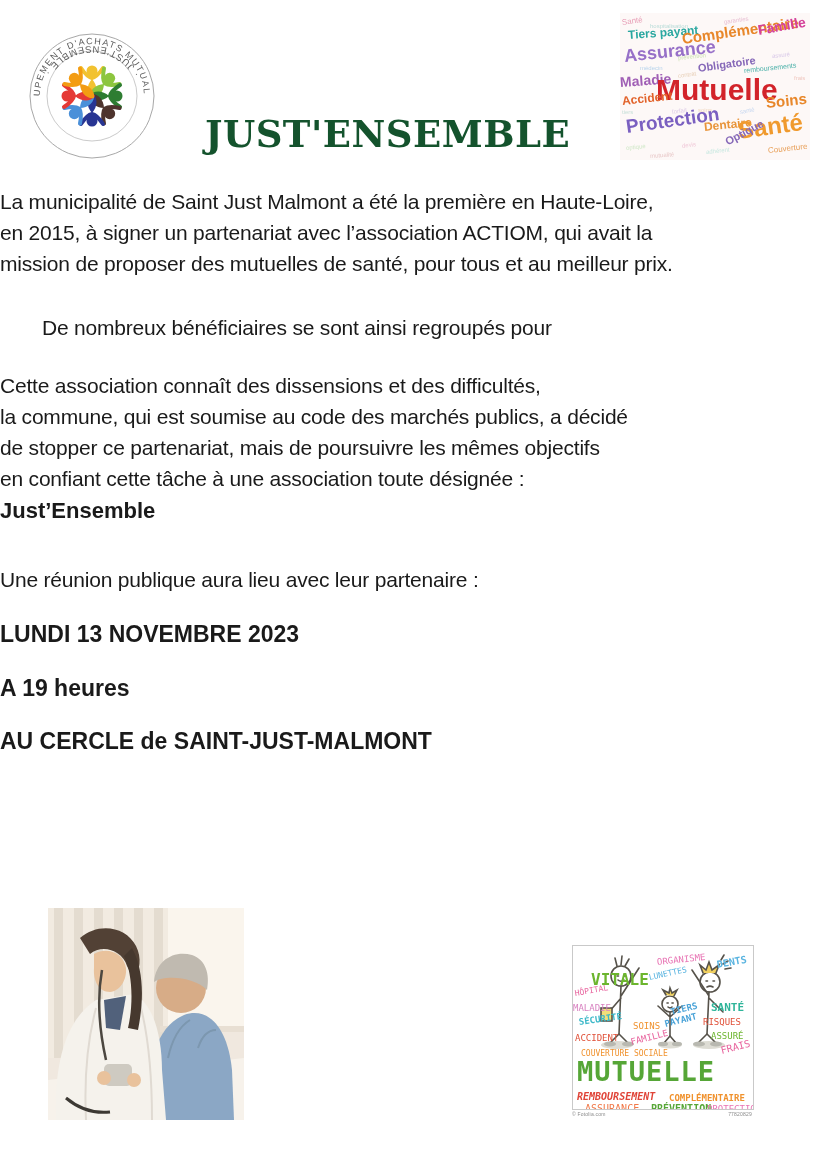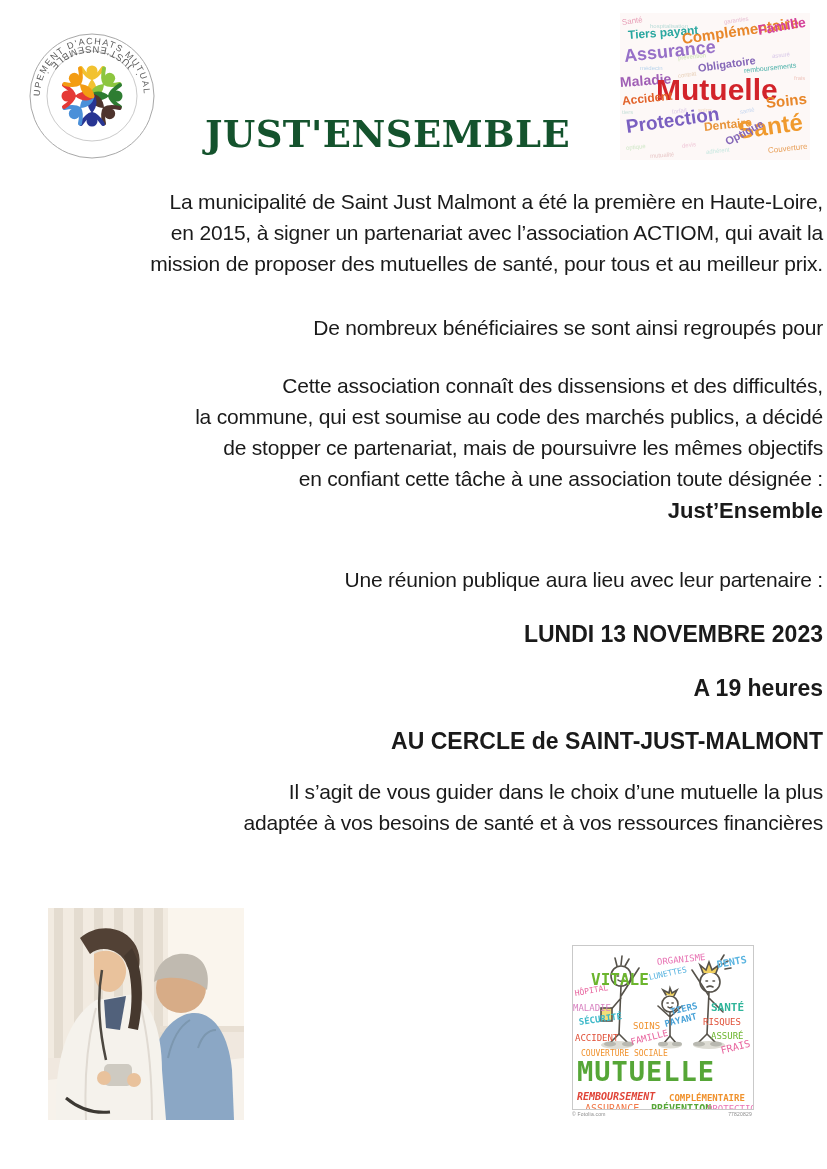--- a/index.html
+++ b/index.html
@@ -21,21 +21,21 @@
   .cw{position:absolute;white-space:nowrap;font-family:"Liberation Sans",sans-serif;
       font-weight:400;transform-origin:left center;line-height:1;}
   .cloud-bottom .cw{font-family:"DejaVu Sans Mono","Liberation Mono",monospace;}
   .stick-svg{position:absolute;left:0;top:0;}
 
   .credits{position:absolute;left:572px;top:1111px;width:180px;display:flex;
            justify-content:space-between;font-size:5px;color:#8a8a8a;
            letter-spacing:.2px;}
 
   
-  .doc{position:absolute;left:0;right:4px;top:186px;text-align:right;}
+  .doc{position:absolute;left:0;right:16px;top:186px;text-align:left;}
   .p{font-size:21px;line-height:31px;letter-spacing:-.2px;}
   .line{display:block;white-space:nowrap;}
   .p2{margin-top:33px;margin-left:42px;} .p3{margin-top:27px;}
   .p3b{margin-top:2px;font-size:22px;font-weight:700;line-height:30px;letter-spacing:0;}
   .p4{margin-top:38px;}
   .hd{font-size:23px;font-weight:700;line-height:28px;letter-spacing:0;}
   .h-date{margin-top:25px;} .h-time{margin-top:26px;} .h-place{margin-top:25px;}
   .p5{margin-top:21px;}
 
   
@@ -136,24 +136,20 @@
     <div class="p3b">Just’Ensemble</div>
 
     <div class="p p4">
       <span class="line">Une réunion publique aura lieu avec leur partenaire :</span>
     </div>
 
     <div class="hd h-date">LUNDI 13 NOVEMBRE 2023</div>
     <div class="hd h-time">A 19 heures</div>
     <div class="hd h-place">AU CERCLE de SAINT-JUST-MALMONT</div>
 
-    <div class="p p5">
-      <span class="line">Il s’agit de vous guider dans le choix d’une mutuelle la plus</span>
-      <span class="line">adaptée à vos besoins de santé et à vos ressources financières</span>
-    </div>
   </div>
 
   <div class="photo-box">
     <svg width="196" height="212" viewBox="0 0 196 212">
       <rect width="196" height="212" fill="#efe9e2"></rect>
       <g>
         <rect x="0" y="0" width="120" height="150" fill="#f2ece4"></rect>
         <rect x="6" y="0" width="9" height="150" fill="#e2dbd1"></rect>
         <rect x="26" y="0" width="9" height="150" fill="#e2dbd1"></rect>
         <rect x="46" y="0" width="9" height="150" fill="#e2dbd1"></rect>

